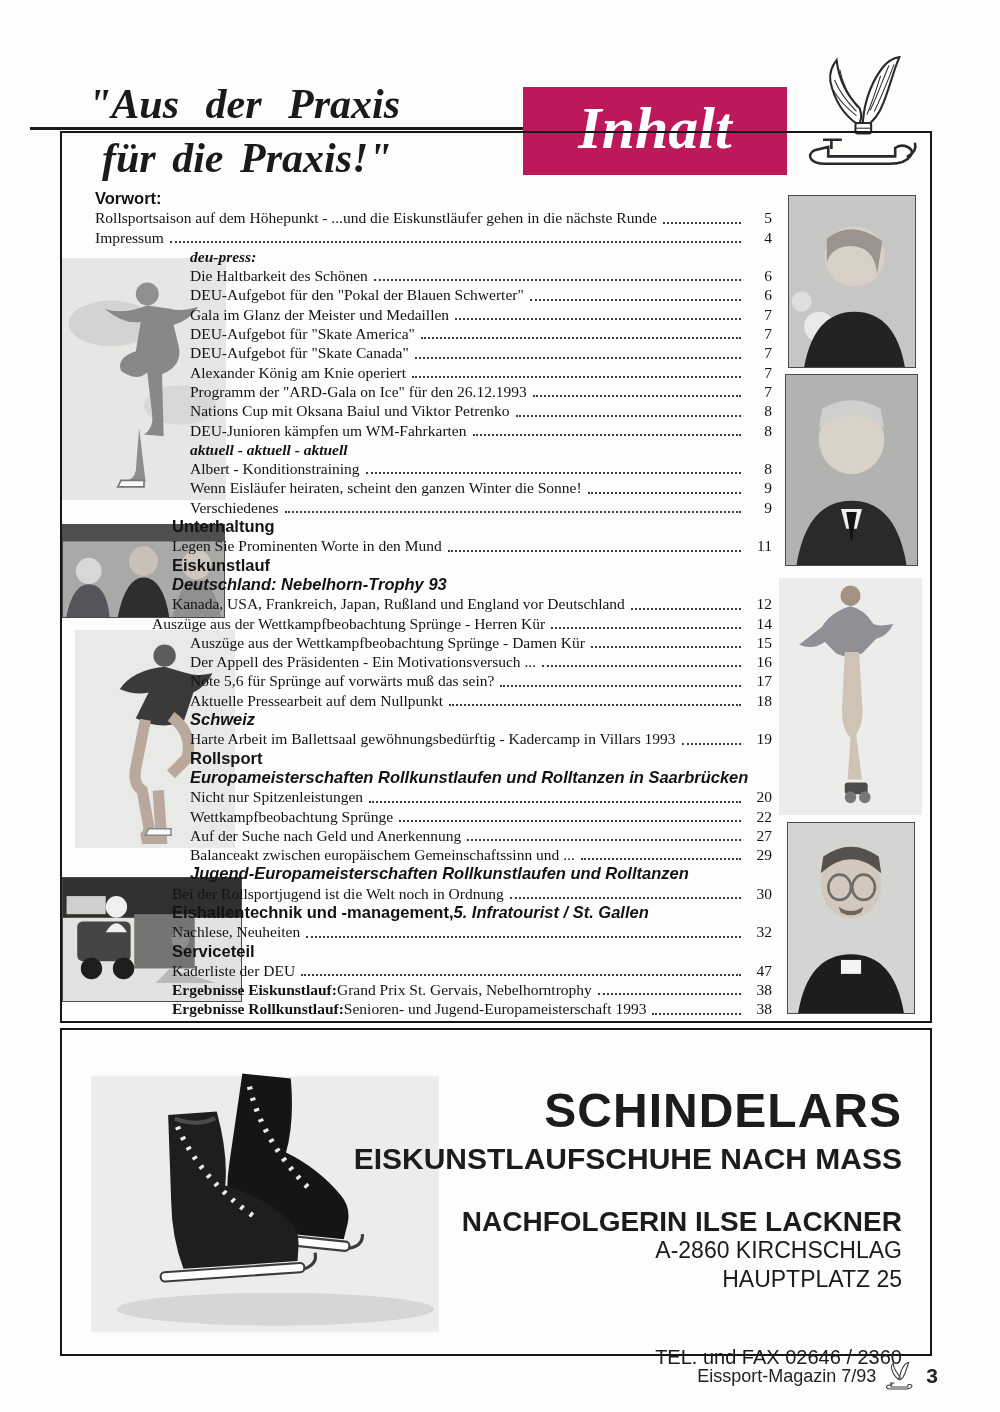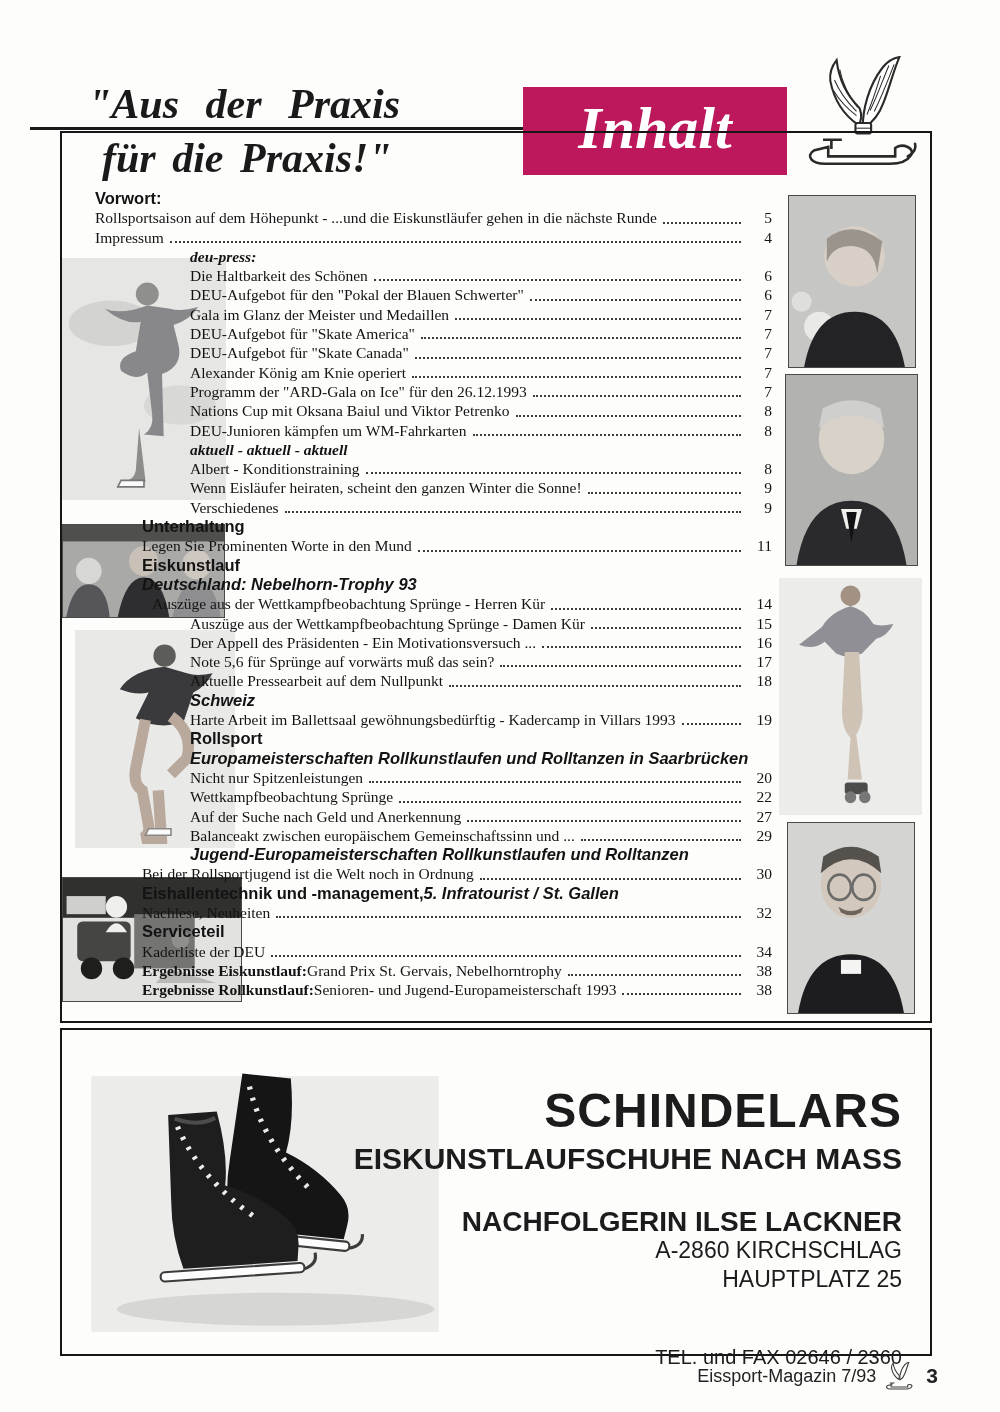--- a/index.html
+++ b/index.html
@@ -23,21 +23,21 @@
 
   
   .toc-frame{left:60px;top:131px;width:872px;height:892px;border:2px solid #161616;box-sizing:border-box;background:transparent;}
   .ad-frame{left:60px;top:1028px;width:872px;height:328px;border:2px solid #161616;box-sizing:border-box;}
 
   
   .toc{left:60px;top:189px;width:712px;}
   .toc-row{display:flex;align-items:baseline;height:19.3px;font-size:15.5px;
            white-space:nowrap;line-height:19.3px;}
   .ind0{padding-left:35px;} .ind1{padding-left:130px;}
-  .ind2{padding-left:82px;} .ind3{padding-left:92px;}
+  .ind2{padding-left:112px;} .ind3{padding-left:92px;}
   .toc-row .leader{flex:1 1 auto;margin:0 5px 0 6px;border-bottom:2px dotted #3c3c3c;
                    align-self:flex-end;margin-bottom:4px;min-width:12px;}
   .toc-row .page{width:26px;text-align:right;flex:0 0 auto;}
   .label-sans .t1{font-family:"Liberation Sans",sans-serif;font-weight:bold;font-size:16.5px;}
   .head-serif-bi .t1{font-weight:bold;font-style:italic;}
   .head-sans .t1{font-family:"Liberation Sans",sans-serif;font-weight:bold;font-size:16.5px;}
   .head-sans-bi .t1{font-family:"Liberation Sans",sans-serif;font-weight:bold;font-style:italic;font-size:16.5px;}
   .head-sans-mixed .t1{font-family:"Liberation Sans",sans-serif;font-weight:bold;font-size:16.5px;}
   .head-sans-mixed .t2{font-family:"Liberation Sans",sans-serif;font-weight:bold;font-style:italic;font-size:16.5px;}
   .plain-boldprefix .t1{font-weight:bold;}
@@ -285,20 +285,25 @@
       <span class="t1">Legen Sie Prominenten Worte in den Mund</span>
       <span class="leader"></span>
       <span class="page">11</span>
     </div>
     <div class="toc-row ind2 head-sans">
       <span class="t1">Eiskunstlauf</span>
     </div>
     <div class="toc-row ind2 head-sans-bi">
       <span class="t1">Deutschland: Nebelhorn-Trophy 93</span>
     </div>
+    <div class="toc-row ind2 plain">
+      <span class="t1">Kanada, USA, Frankreich, Japan, Rußland und England vor Deutschland</span>
+      <span class="leader"></span>
+      <span class="page">12</span>
+    </div>
     <div class="toc-row ind3 plain">
       <span class="t1">Auszüge aus der Wettkampfbeobachtung Sprünge - Herren Kür</span>
       <span class="leader"></span>
       <span class="page">14</span>
     </div>
     <div class="toc-row ind1 plain">
       <span class="t1">Auszüge aus der Wettkampfbeobachtung Sprünge - Damen Kür</span>
       <span class="leader"></span>
       <span class="page">15</span>
     </div>
@@ -367,21 +372,21 @@
       <span class="t1">Nachlese, Neuheiten</span>
       <span class="leader"></span>
       <span class="page">32</span>
     </div>
     <div class="toc-row ind2 head-sans">
       <span class="t1">Serviceteil</span>
     </div>
     <div class="toc-row ind2 plain">
       <span class="t1">Kaderliste der DEU</span>
       <span class="leader"></span>
-      <span class="page">34</span>
+      <span class="page">47</span>
     </div>
     <div class="toc-row ind2 plain-boldprefix">
       <span class="t1">Ergebnisse Eiskunstlauf:</span>
       <span class="t2"> Grand Prix St. Gervais, Nebelhorntrophy</span>
       <span class="leader"></span>
       <span class="page">38</span>
     </div>
     <div class="toc-row ind2 plain-boldprefix">
       <span class="t1">Ergebnisse Rollkunstlauf:</span>
       <span class="t2"> Senioren- und Jugend-Europameisterschaft 1993</span>

